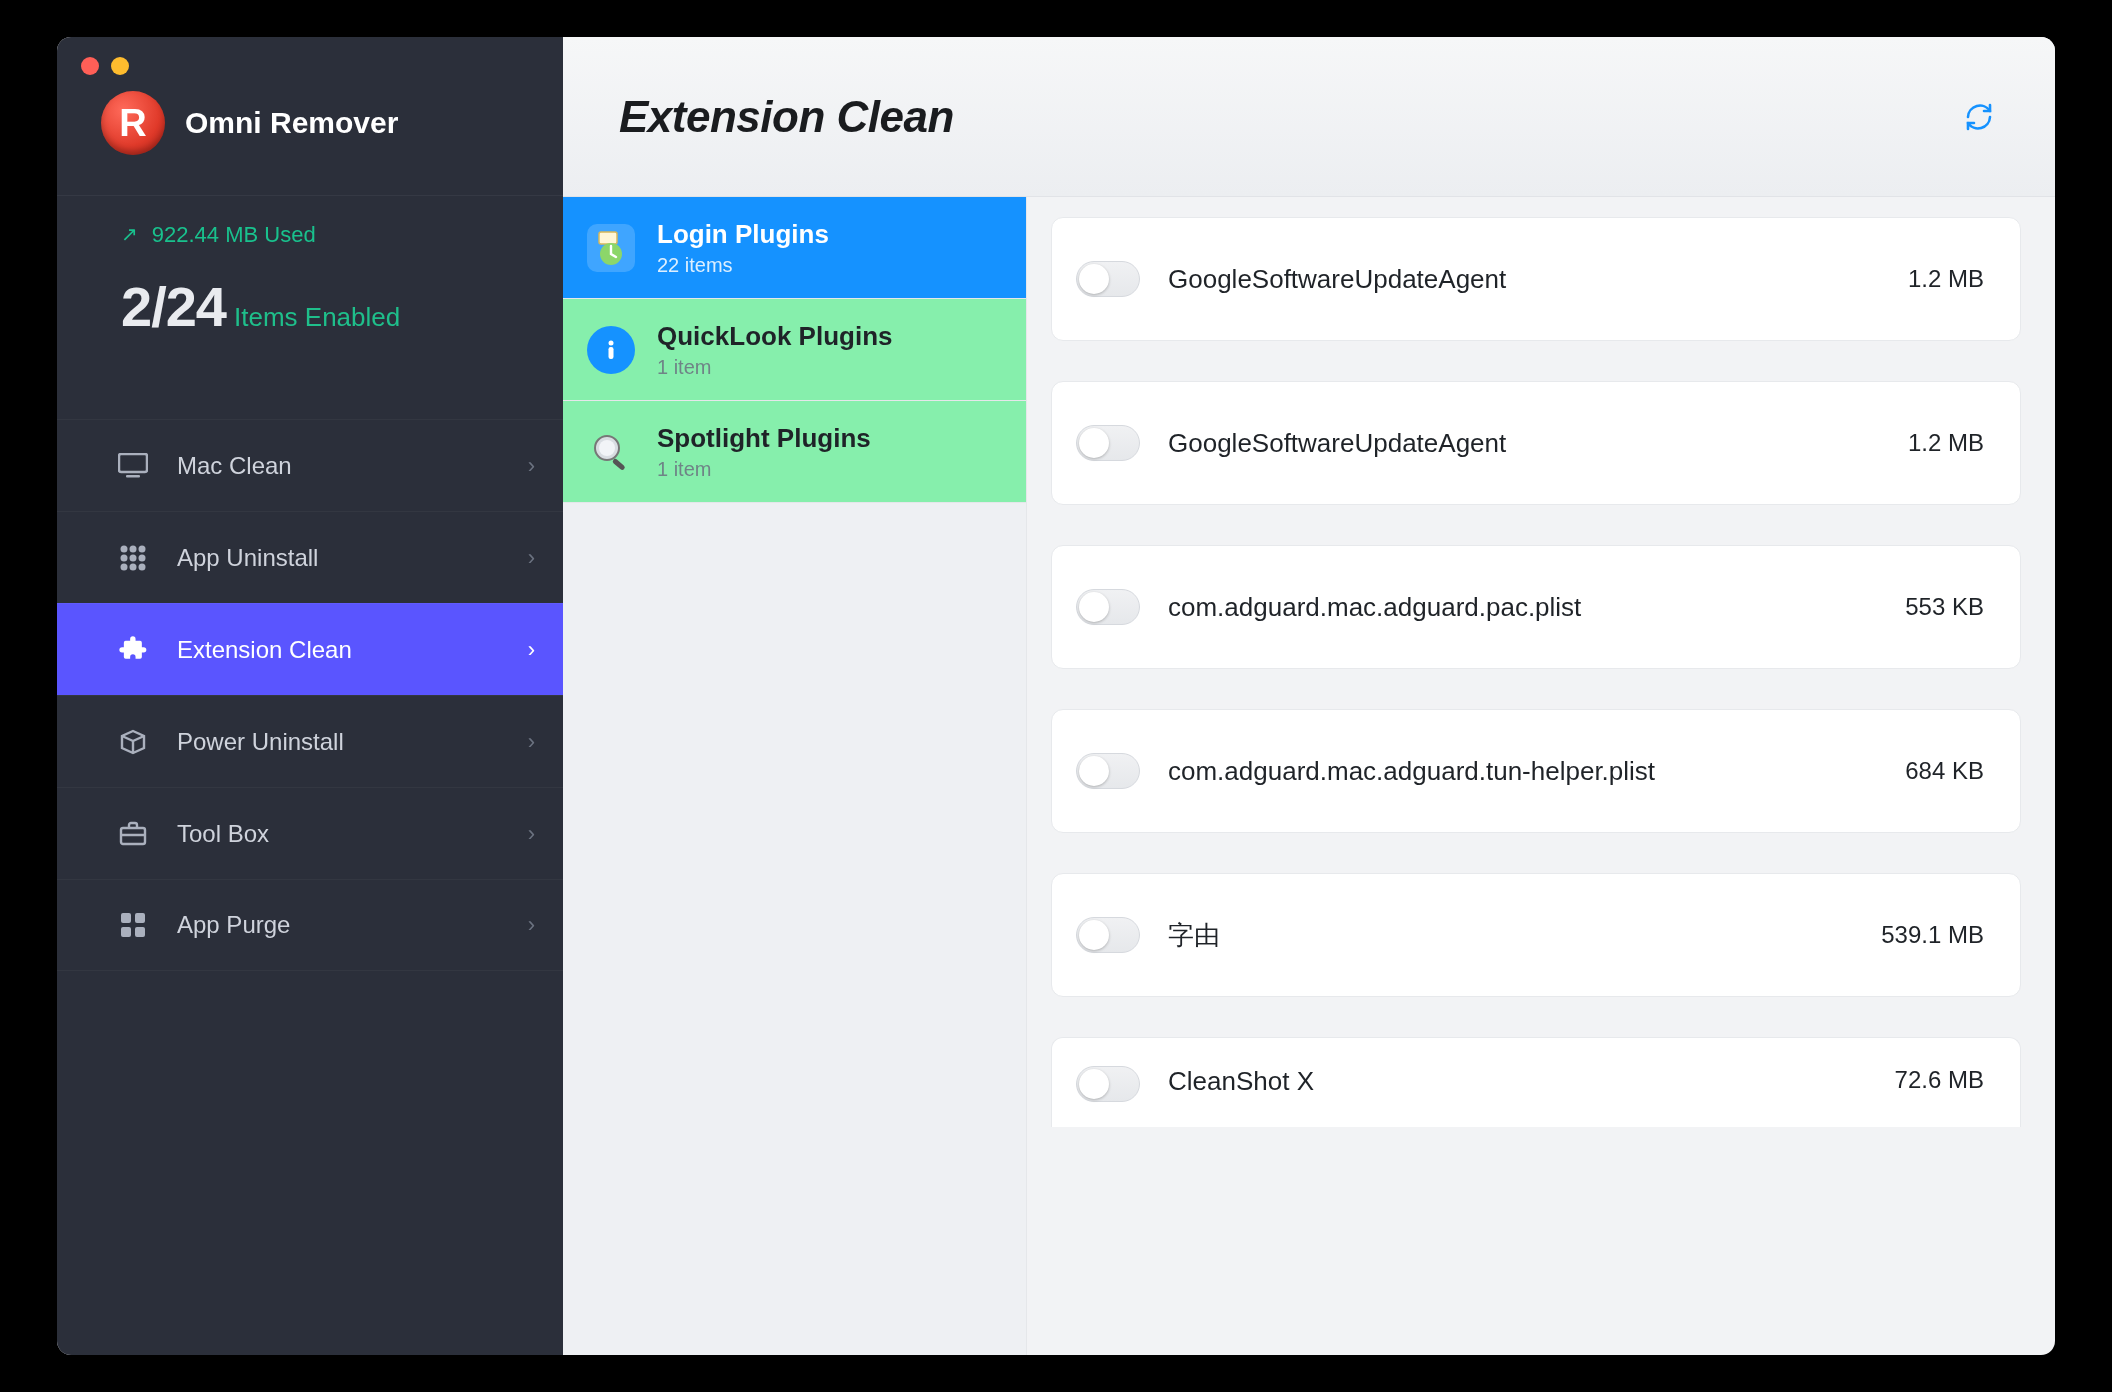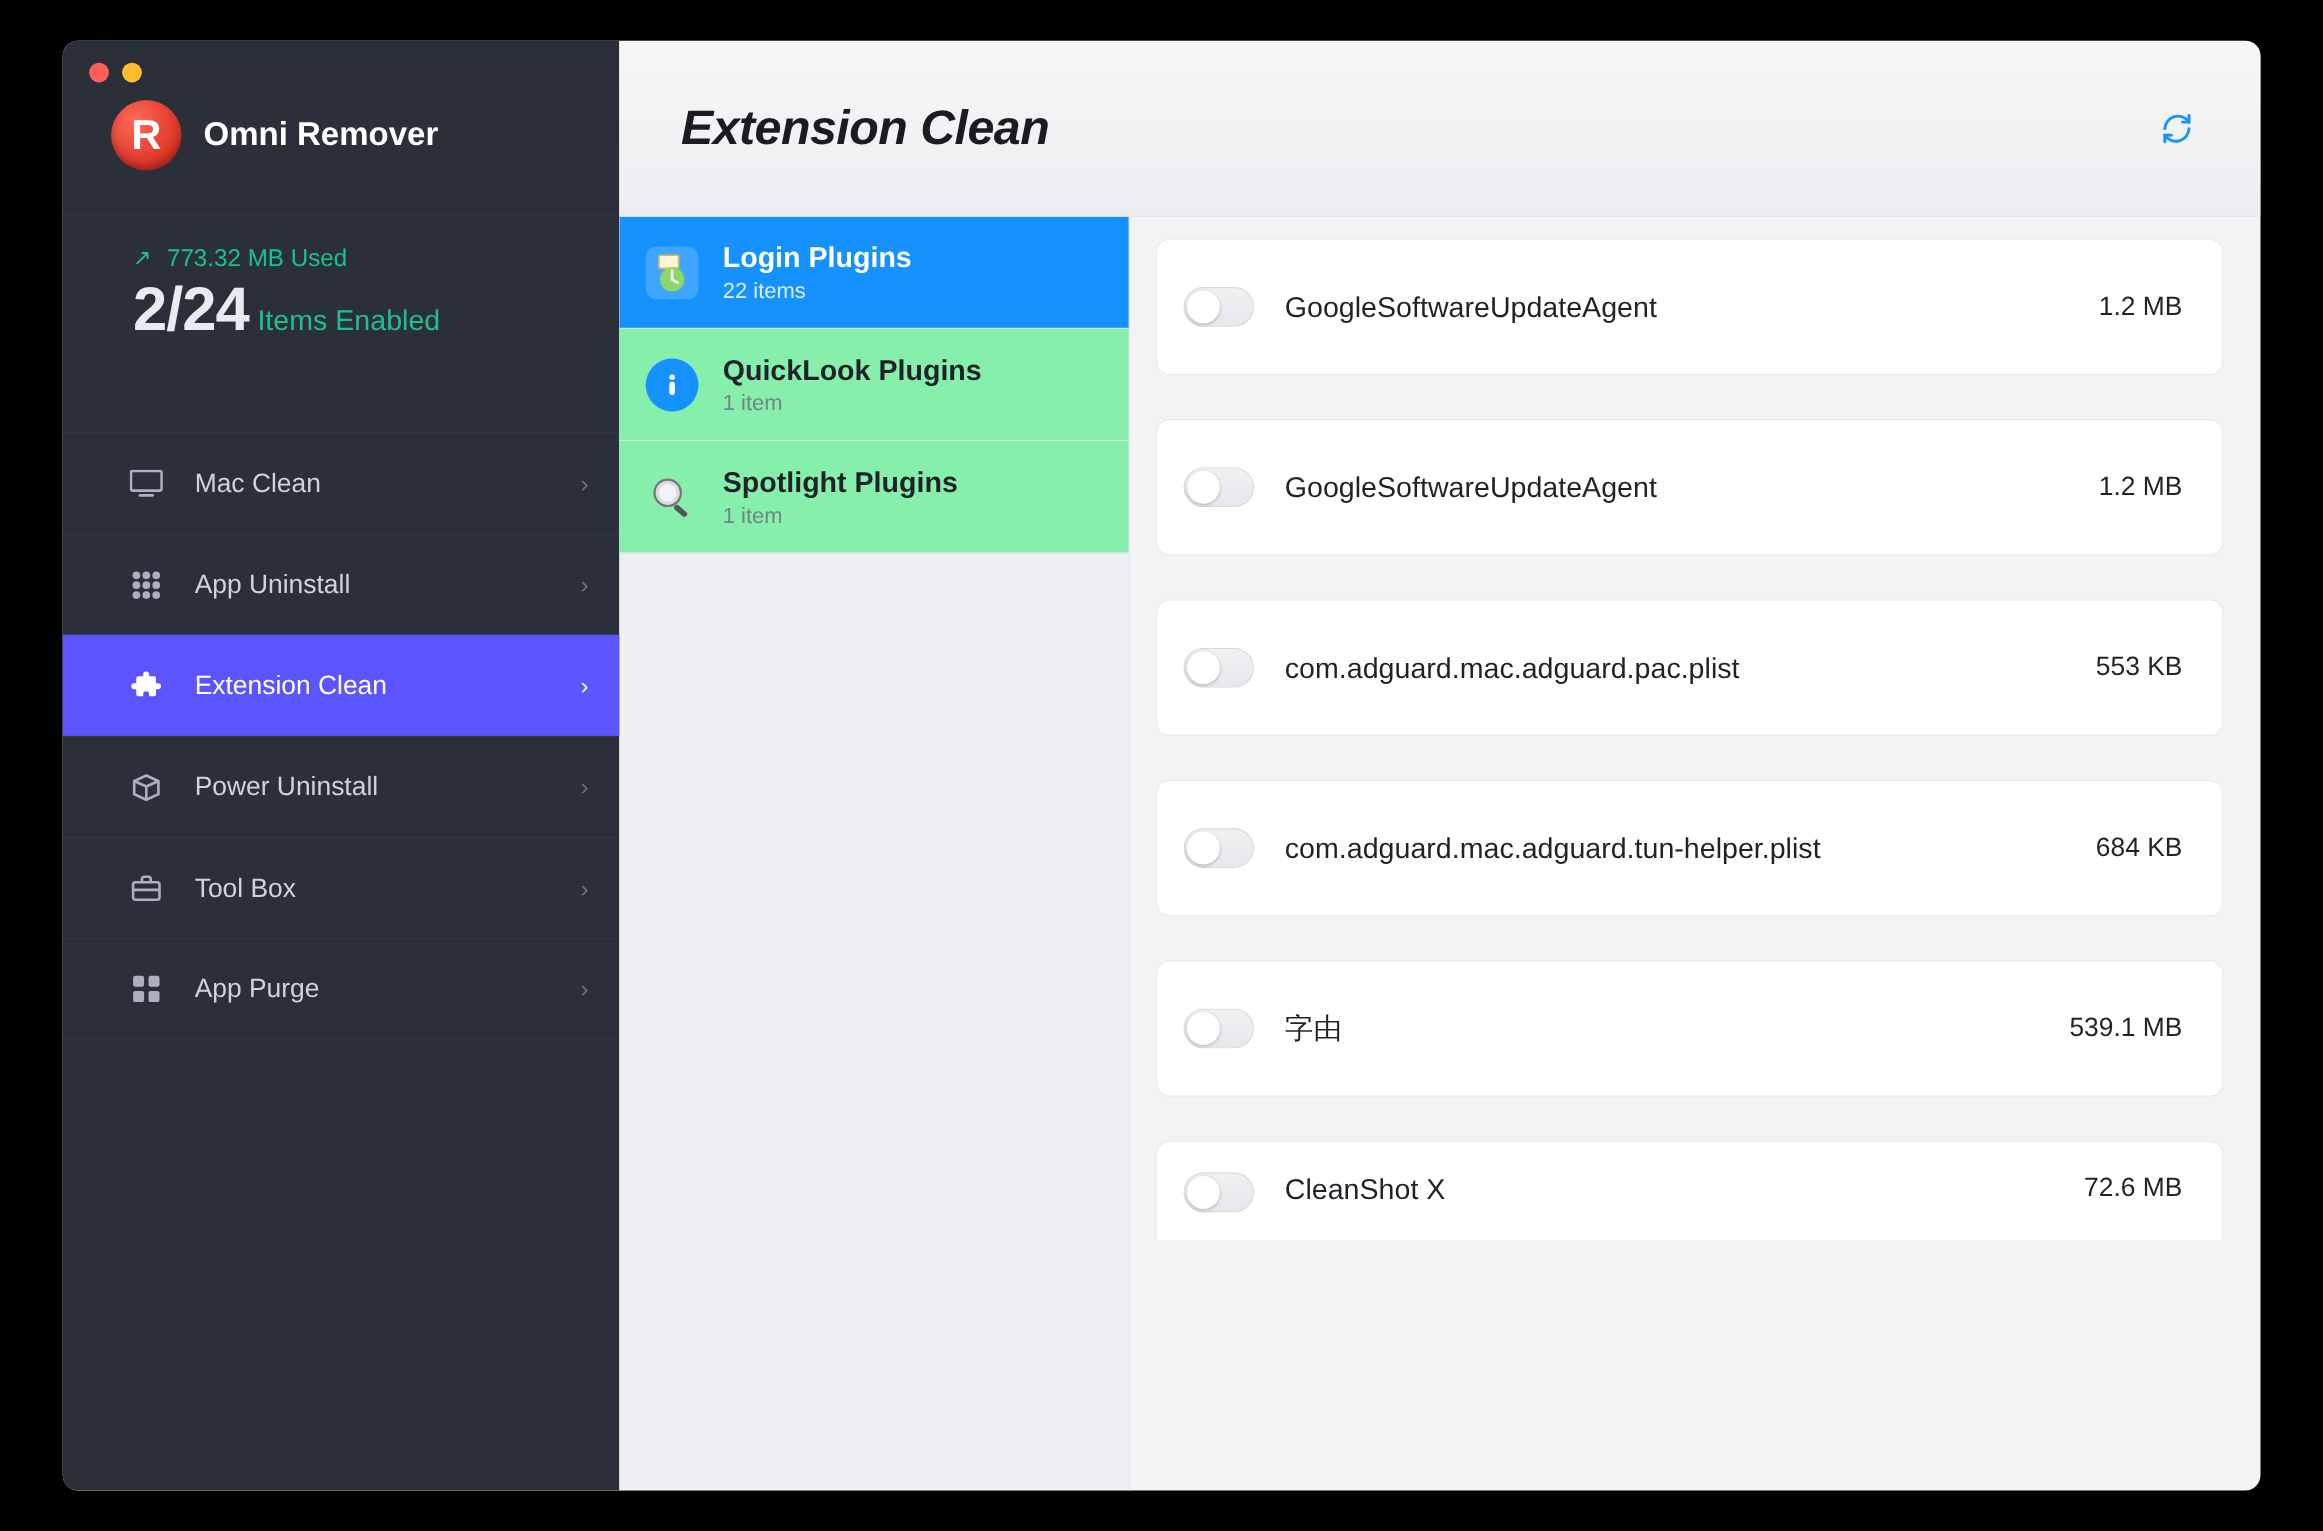--- a/index.html
+++ b/index.html
@@ -52,21 +52,21 @@
     color: #fff; font-weight: 800; font-size: 38px;
     box-shadow: inset 0 -4px 6px rgba(0,0,0,.25);
   }
   .brand-title { font-size: 30px; font-weight: 600; color: #ffffff; }
   .status-block {
     padding: 26px 24px 40px 64px;
     border-top: 1px solid rgba(255,255,255,.05);
   }
   .used-row { display: flex; align-items: center; gap: 14px; color: #19c18d; font-size: 22px; }
   .used-row .arrow { font-size: 20px; transform: translateY(-1px); }
-  .enabled-row { display: flex; align-items: baseline; gap: 8px; }
+  .enabled-row { display: flex; align-items: baseline; gap: 8px; margin-top: 26px; }
   .enabled-count { font-size: 56px; font-weight: 700; color: #e9ebef; letter-spacing: -1px; }
   .enabled-label { font-size: 26px; color: #1fbf8b; font-weight: 500; }
   .nav { margin-top: 40px; }
   .nav-item {
     display: flex; align-items: center;
     height: 92px;
     padding: 0 28px 0 60px;
     border-top: 1px solid rgba(255,255,255,.04);
     cursor: pointer;
     position: relative;
@@ -161,21 +161,21 @@
     <div class="brand-row">
       <div class="brand-badge">
         <span>R</span>
       </div>
       <div class="brand-title">Omni Remover</div>
     </div>
 
     <div class="status-block">
       <div class="used-row">
         <span class="arrow">↗</span>
-        <span>773.32 MB Used</span>
+        <span>922.44 MB Used</span>
       </div>
       <div class="enabled-row">
         <span class="enabled-count">2/24</span>
         <span class="enabled-label">Items Enabled</span>
       </div>
     </div>
 
     <div class="nav">
 
       <div class="nav-item">

